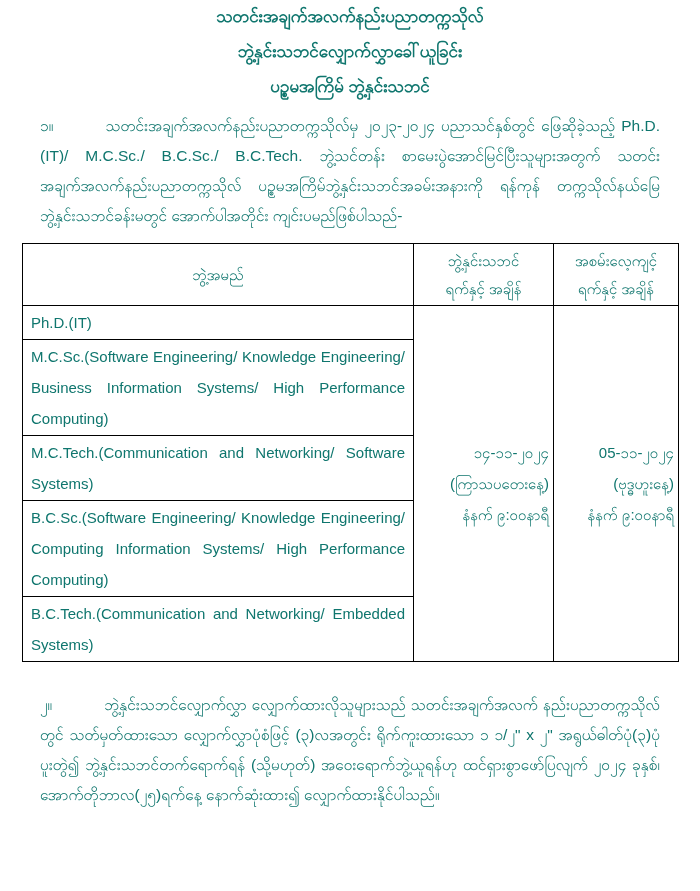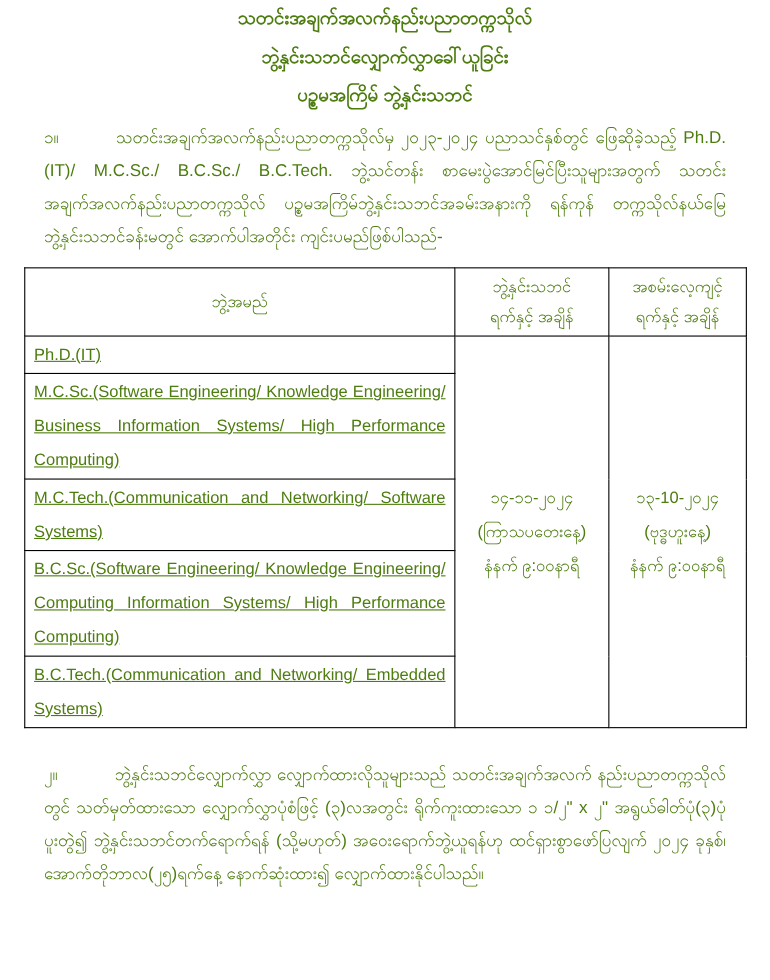--- a/index.html
+++ b/index.html
@@ -2,21 +2,21 @@
 <html><head>
 <meta charset="utf-8">
 <style>
   html, body { margin: 0; padding: 0; background: #ffffff; }
   .page {
     position: relative;
     width: 700px;
     height: 891px;
     margin: 0 auto;
     background: #ffffff;
-    color: #4d7c0f;
+    color: #0f766e;
     font-family: "Liberation Sans", "DejaVu Sans", sans-serif;
     box-sizing: border-box;
     padding: 6px 28px 0 28px;
     overflow: hidden;
   }
   .title-block { margin-bottom: 10px; }
   .title-line {
     text-align: center;
     font-size: 17px;
     font-weight: bold;
@@ -49,27 +49,26 @@
     vertical-align: middle;
     height: 62px;
     line-height: 28px;
     padding: 2px 4px;
   }
   td.degree-cell {
     text-align: justify;
     vertical-align: middle;
     padding: 1px 8px;
     line-height: 31px;
-    text-decoration: underline;
   }
   td.r1 { height: 31px; }
   td.r3 { height: 93px; }
   td.r2 { height: 62px; }
   td.date-cell {
-    text-align: center;
+    text-align: right;
     vertical-align: middle;
     line-height: 31px;
     padding: 2px 4px;
   }
 </style>
 </head>
 <body>
 
 <div class="page">
 
@@ -102,21 +101,21 @@
     </thead>
     <tbody>
       <tr>
         <td class="degree-cell r1">Ph.D.(IT)</td>
         <td class="date-cell" rowspan="5">
           <div>၁၄-၁၁-၂၀၂၄</div>
           <div>(ကြာသပတေးနေ့)</div>
           <div>နံနက် ၉:၀၀နာရီ</div>
         </td>
         <td class="date-cell" rowspan="5">
-          <div>၁၃-10-၂၀၂၄</div>
+          <div>05-၁၁-၂၀၂၄</div>
           <div>(ဗုဒ္ဓဟူးနေ့)</div>
           <div>နံနက် ၉:၀၀နာရီ</div>
         </td>
       </tr>
       <tr>
         <td class="degree-cell r3">M.C.Sc.(Software Engineering/ Knowledge Engineering/ Business Information Systems/ High Performance Computing)</td>
       </tr>
       <tr>
         <td class="degree-cell r2">M.C.Tech.(Communication and Networking/ Software Systems)</td>
       </tr>

